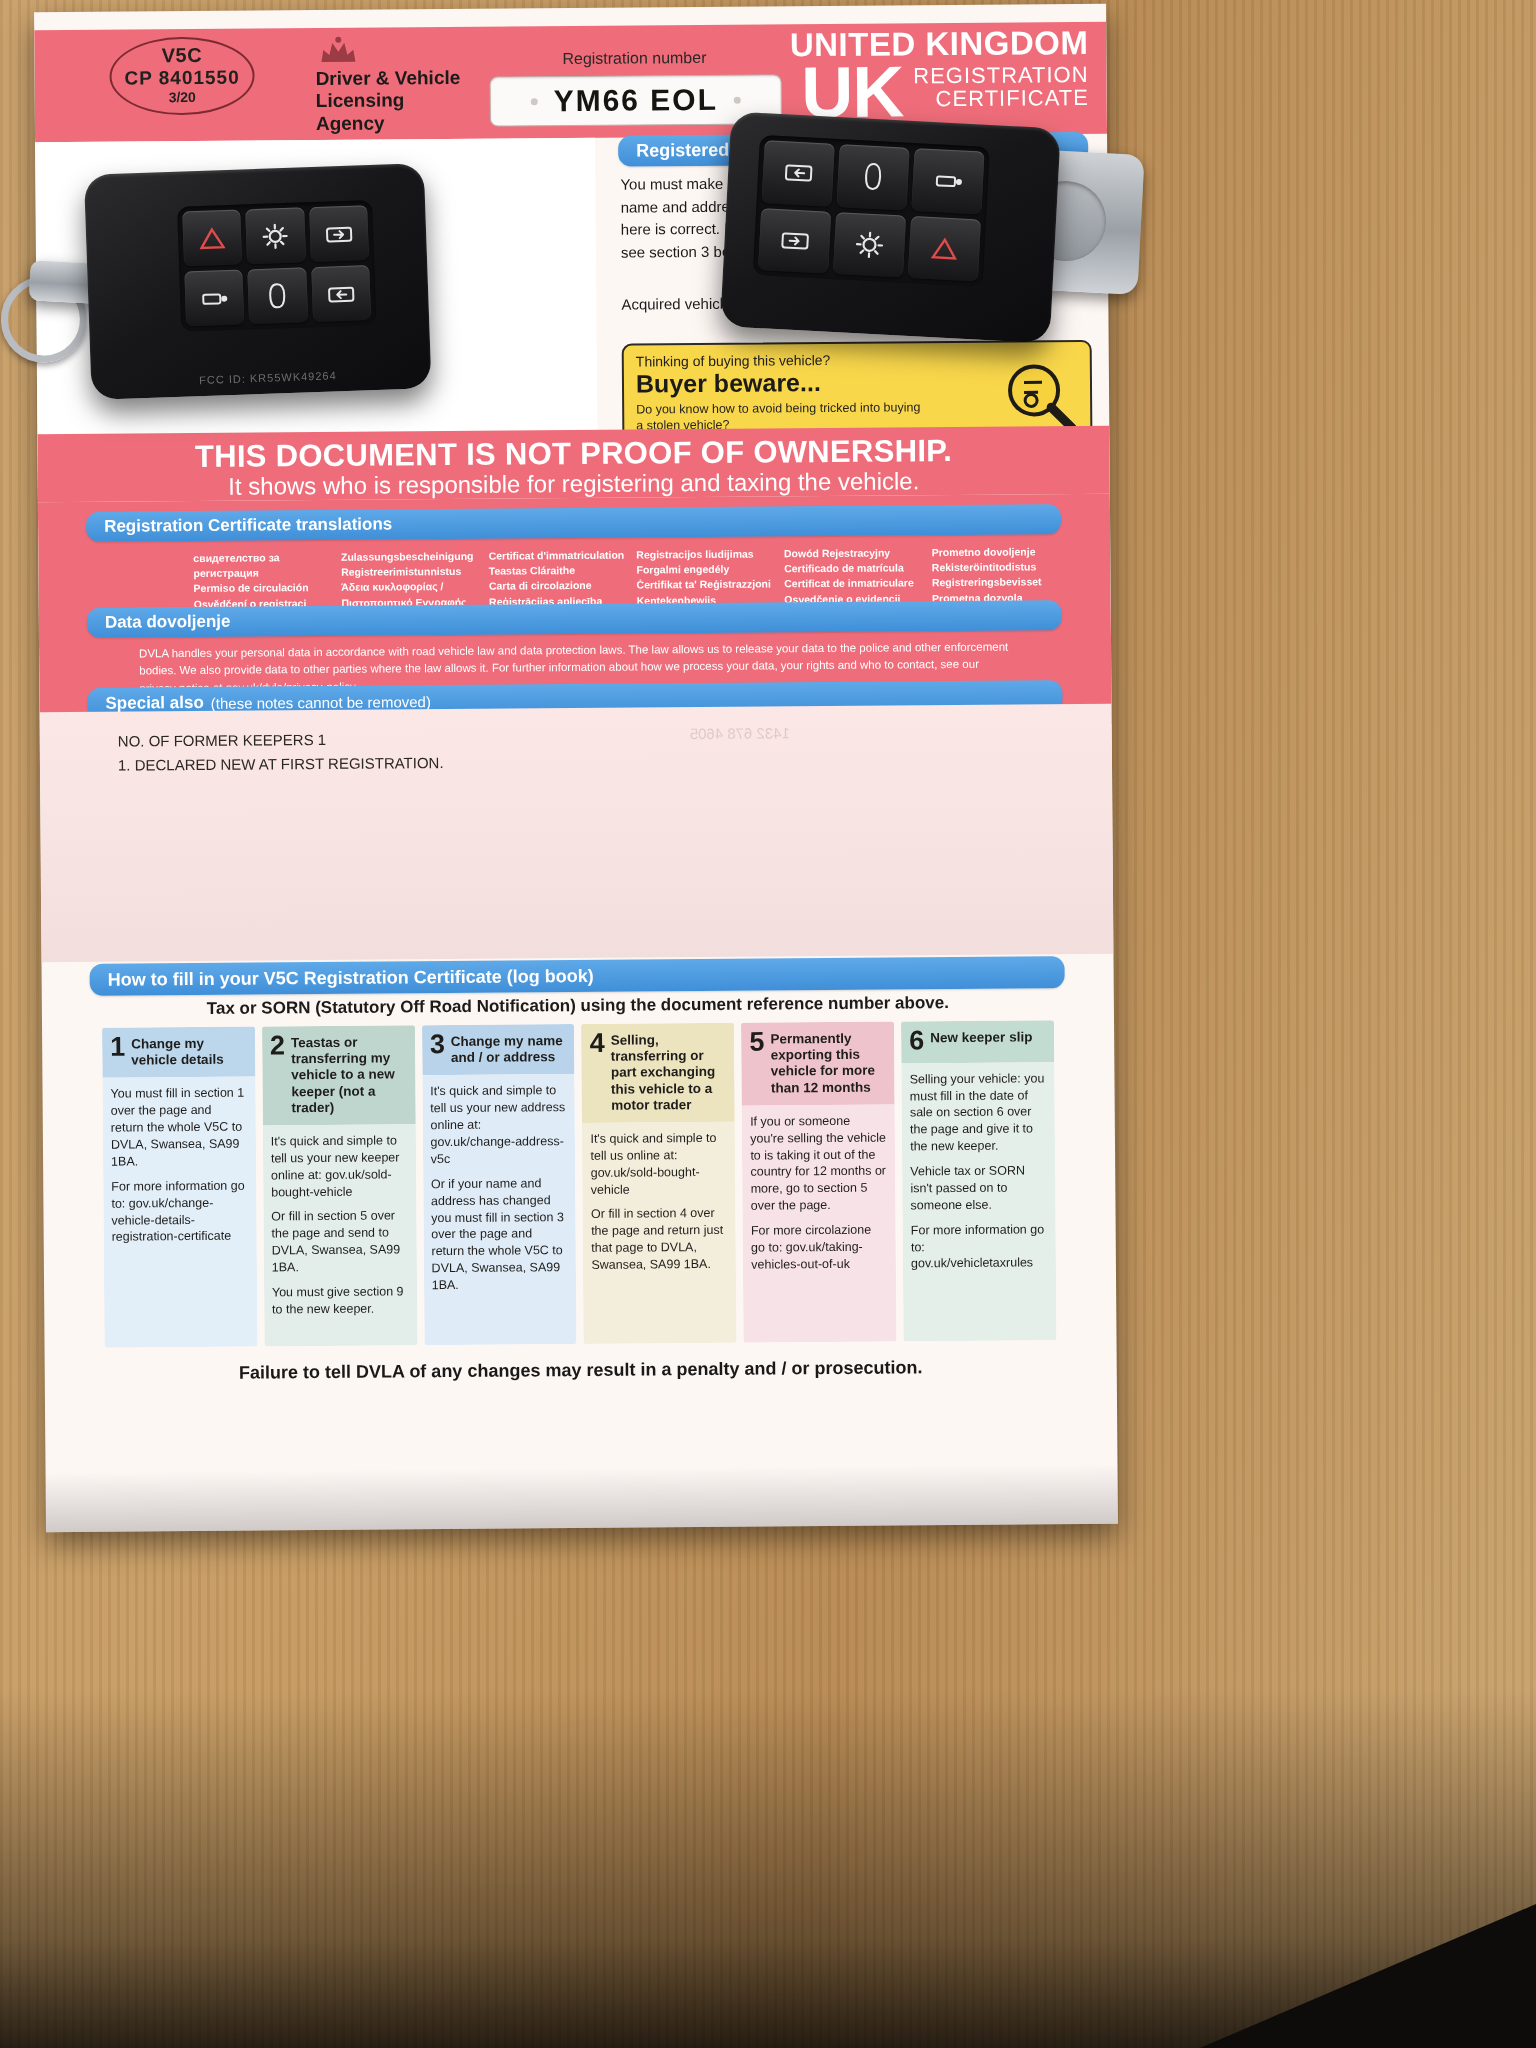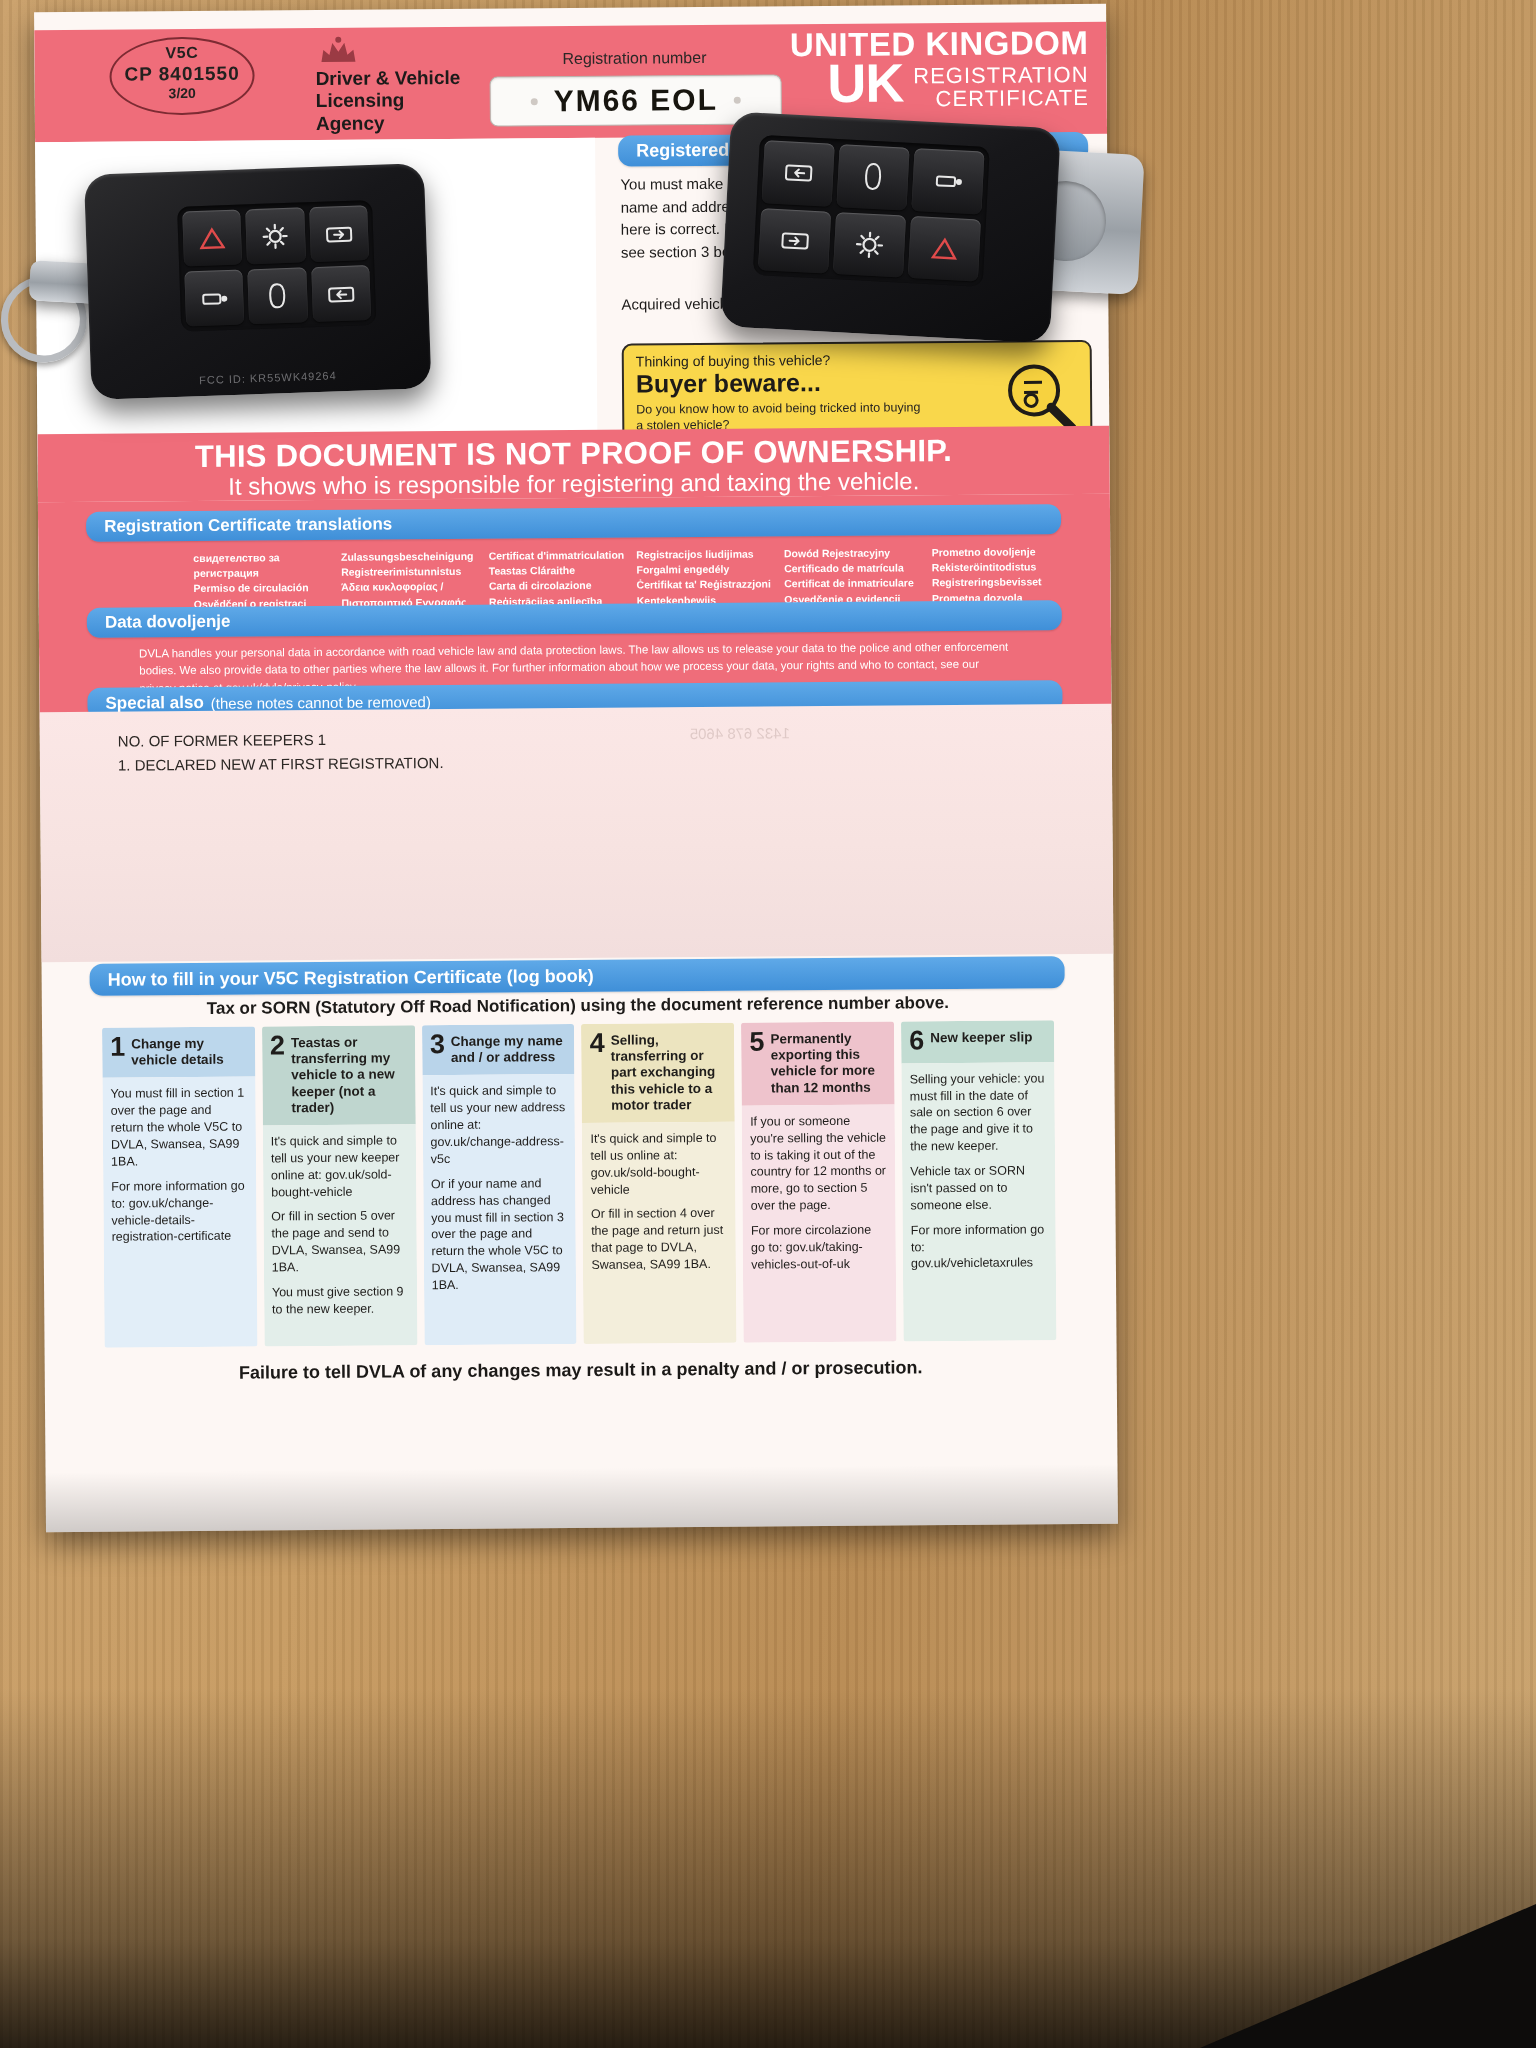--- a/index.html
+++ b/index.html
@@ -38,21 +38,21 @@
 
   
   .top-band{
     position:absolute;left:0;top:18px;width:100%;height:112px;
     background:#ef6d7a;
   }
   .v5c-oval{
     position:absolute;left:75px;top:26px;width:145px;height:78px;border:2px solid #7d2b33;border-radius:50%;
     text-align:center;color:#23211f;line-height:1.05;padding-top:6px;box-sizing:border-box;
   }
-  .v5c-oval .l1{font-size:16px;font-weight:bold;letter-spacing:.5px;}
+  .v5c-oval .l1{font-size:20px;font-weight:bold;letter-spacing:.5px;}
   .v5c-oval .l2{font-size:19px;font-weight:bold;letter-spacing:1px;margin-top:2px;}
   .v5c-oval .l3{font-size:14px;font-weight:bold;margin-top:2px;}
 
   .crown{
     position:absolute;left:283px;top:26px;width:42px;height:30px;
   }
   .dvla-name{
     position:absolute;left:281px;top:58px;width:180px;color:#1d1b1a;
     font-size:19px;font-weight:bold;line-height:1.18;
   }
@@ -65,21 +65,21 @@
     background:#fbfaf8;border:1px solid #b9b3ae;border-radius:8px;
     display:flex;align-items:center;justify-content:center;
     box-shadow:inset 0 1px 2px rgba(0,0,0,.12);
   }
   .reg-plate .dot{width:7px;height:7px;border-radius:50%;background:#cfc9c4;}
   .reg-plate .txt{font-size:30px;font-weight:bold;letter-spacing:2px;color:#17150f;margin:0 16px;}
 
   .uk-block{position:absolute;right:18px;top:22px;width:360px;text-align:right;color:#fff;}
   .uk-block .uk-line1{font-size:33px;font-weight:bold;letter-spacing:.5px;line-height:1;}
   .uk-block .uk-row{display:flex;justify-content:flex-end;align-items:flex-start;margin-top:-2px;}
-  .uk-block .uk-big{font-size:54px;font-weight:bold;line-height:.92;letter-spacing:-1px;}
+  .uk-block .uk-big{font-size:72px;font-weight:bold;line-height:.92;letter-spacing:-1px;}
   .uk-block .uk-right{text-align:right;margin-left:10px;margin-top:6px;}
   .uk-block .uk-right div{font-size:22px;letter-spacing:1px;line-height:1.05;}
 
   
   .white-zone{
     position:absolute;left:0;top:130px;width:560px;height:345px;background:#ffffff;
   }
   .ghost-text{
     position:absolute;color:#cfb9b6;font-size:11px;opacity:.55;
   }

